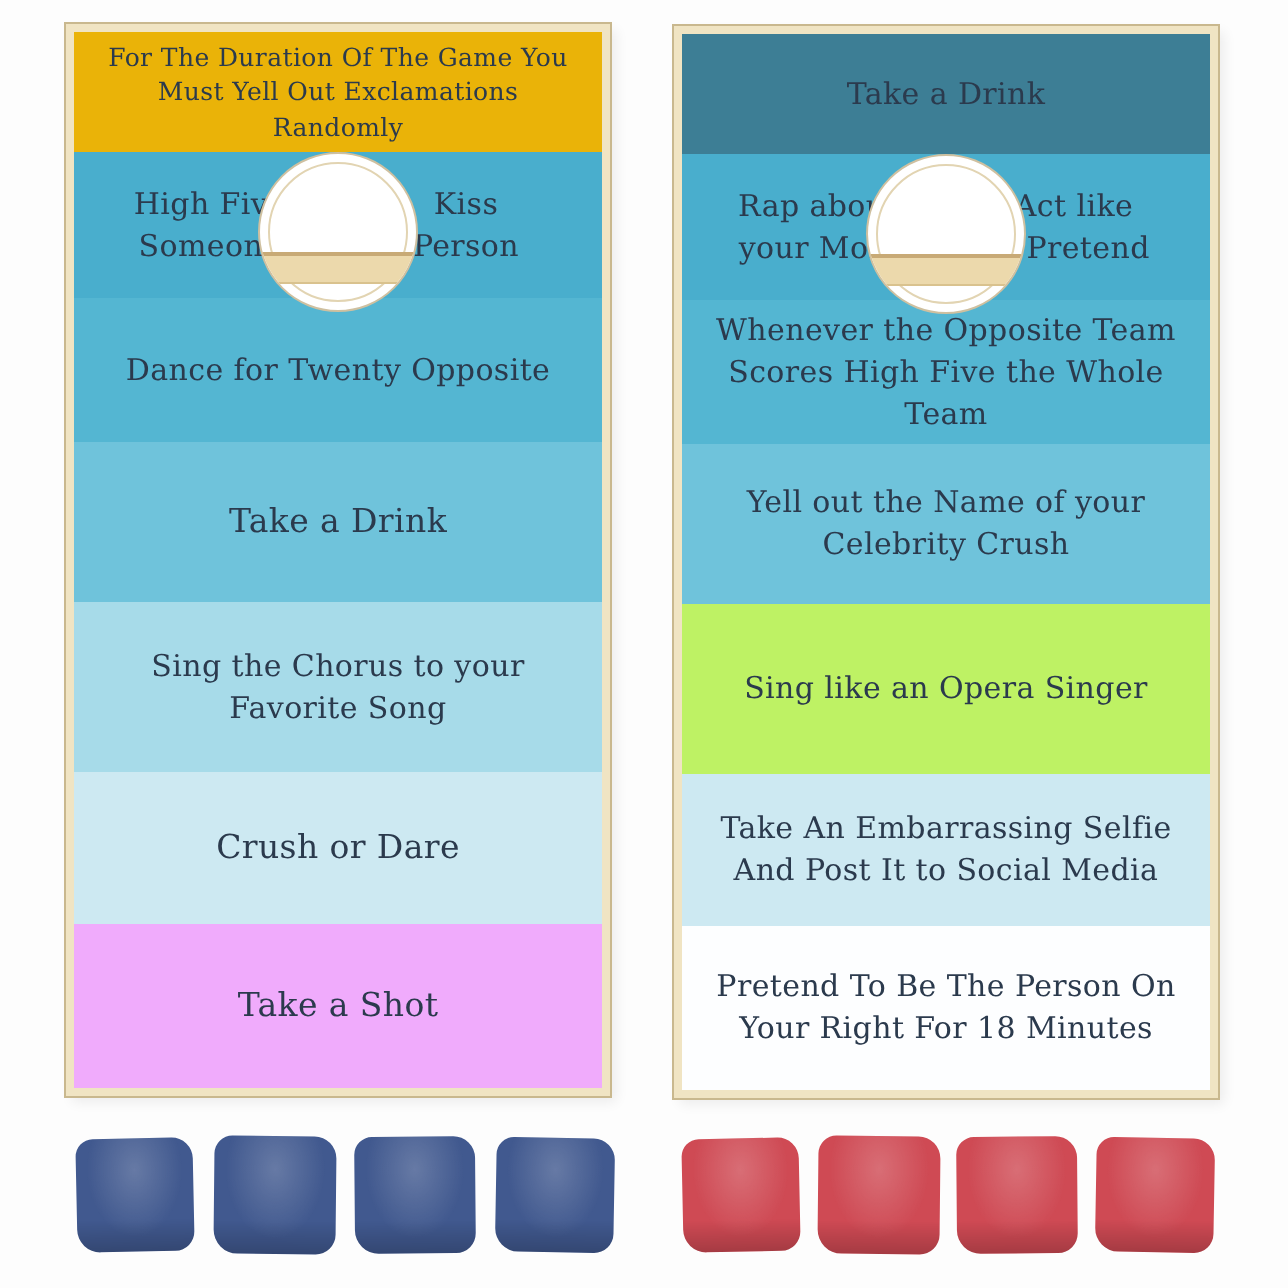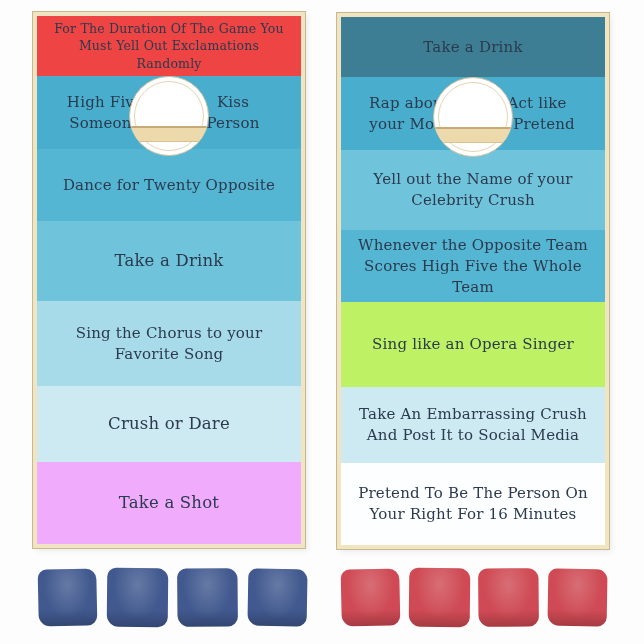--- a/index.html
+++ b/index.html
@@ -99,21 +99,21 @@
   .bag:nth-child(2) { transform:rotate(0.6deg); }
   .bag:nth-child(3) { transform:rotate(-0.5deg) scale(0.99); }
   .bag:nth-child(4) { transform:rotate(1deg)  scale(0.97); }
 </style>
 </head>
 <body>
 
 <div class="canvas">
 
   <div class="board board-left">
-    <div class="band h0" style="background-color: #ef4444;">
+    <div class="band h0" style="background-color: #eab308;">
       <div class="band-text fs-rule">For The Duration Of The Game You
 Must Yell Out Exclamations Randomly</div>
     </div>
     <div class="band h1 hole-band" style="background-color: rgb(73, 174, 205);">
       <div class="band-text fs-md side-left">High Five
 Someone</div>
       <div class="band-text fs-md side-right">Kiss
 Person</div>
     </div>
     <div class="band h2" style="background-color: rgb(84, 182, 210);">
@@ -140,38 +140,38 @@
   <div class="board board-right">
     <div class="band h0" style="background-color: rgb(61, 126, 149);">
       <div class="band-text fs-md">Take a Drink</div>
     </div>
     <div class="band h1 hole-band" style="background-color: rgb(73, 174, 205);">
       <div class="band-text fs-md side-left">Rap about
 your Mom</div>
       <div class="band-text fs-md side-right">Act like
 a Pretend</div>
     </div>
+    <div class="band h2" style="background-color: rgb(84, 182, 210);">
+      <div class="band-text fs-md">Whenever the Opposite Team
+Scores High Five the Whole Team</div>
+    </div>
     <div class="band h3" style="background-color: rgb(111, 195, 219);">
       <div class="band-text fs-md">Yell out the Name of your
 Celebrity Crush</div>
-    </div>
-    <div class="band h2" style="background-color: rgb(84, 182, 210);">
-      <div class="band-text fs-md">Whenever the Opposite Team
-Scores High Five the Whole Team</div>
     </div>
     <div class="band h4" style="background-color: #bef264;">
       <div class="band-text fs-md">Sing like an Opera Singer</div>
     </div>
     <div class="band h5" style="background-color: rgb(205, 233, 242);">
-      <div class="band-text fs-md">Take An Embarrassing Crush
+      <div class="band-text fs-md">Take An Embarrassing Selfie
 And Post It to Social Media</div>
     </div>
     <div class="band h6" style="background-color: rgb(253, 254, 255);">
       <div class="band-text fs-md">Pretend To Be The Person On
-Your Right For 16 Minutes</div>
+Your Right For 18 Minutes</div>
     </div>
     <div class="hole">
       <div class="plank" style="background-color: rgb(236, 217, 172);"></div>
     </div>
   </div>
 
   <div class="bags bags-left">
     <div class="bag" style="background-color: rgb(65, 89, 143);"></div>
     <div class="bag" style="background-color: rgb(65, 89, 143);"></div>
     <div class="bag" style="background-color: rgb(65, 89, 143);"></div>

